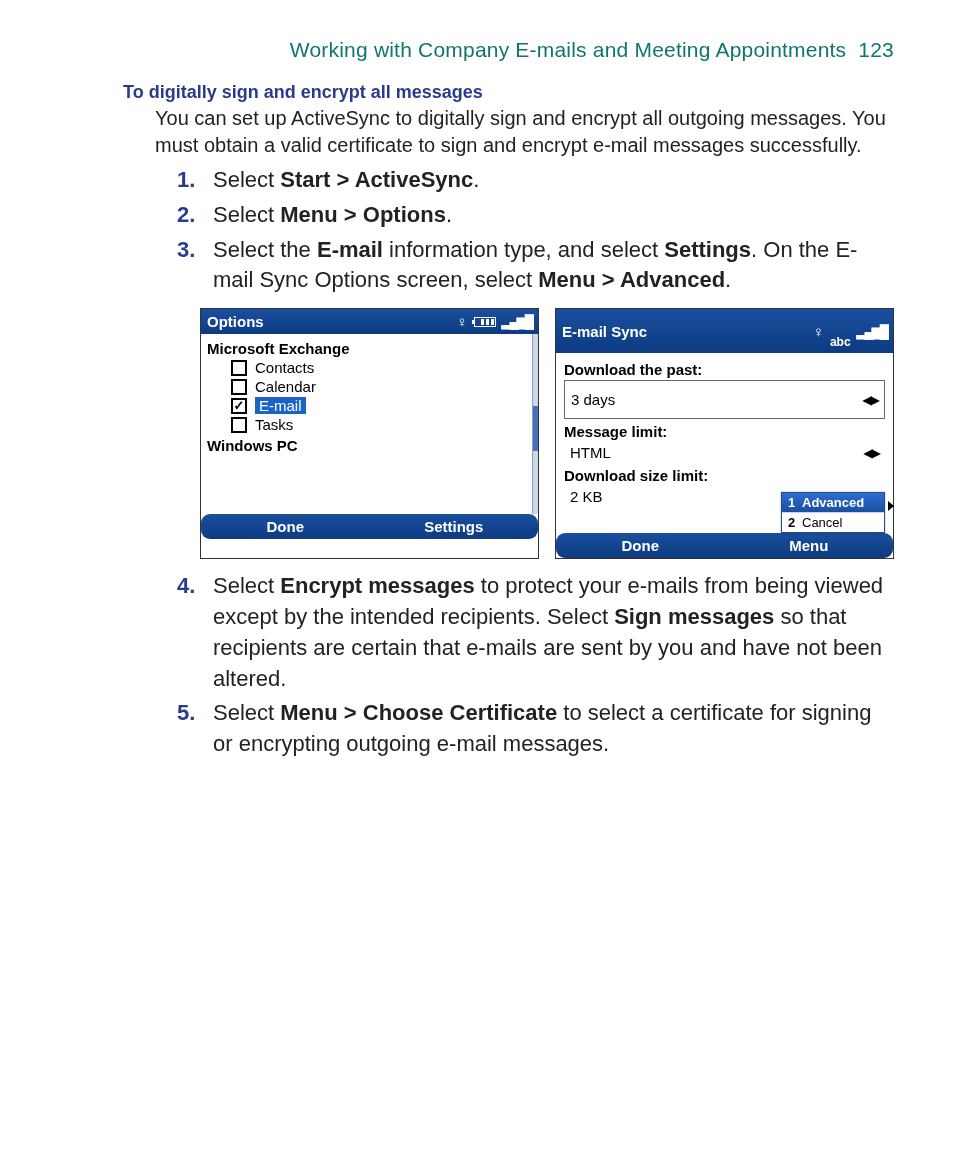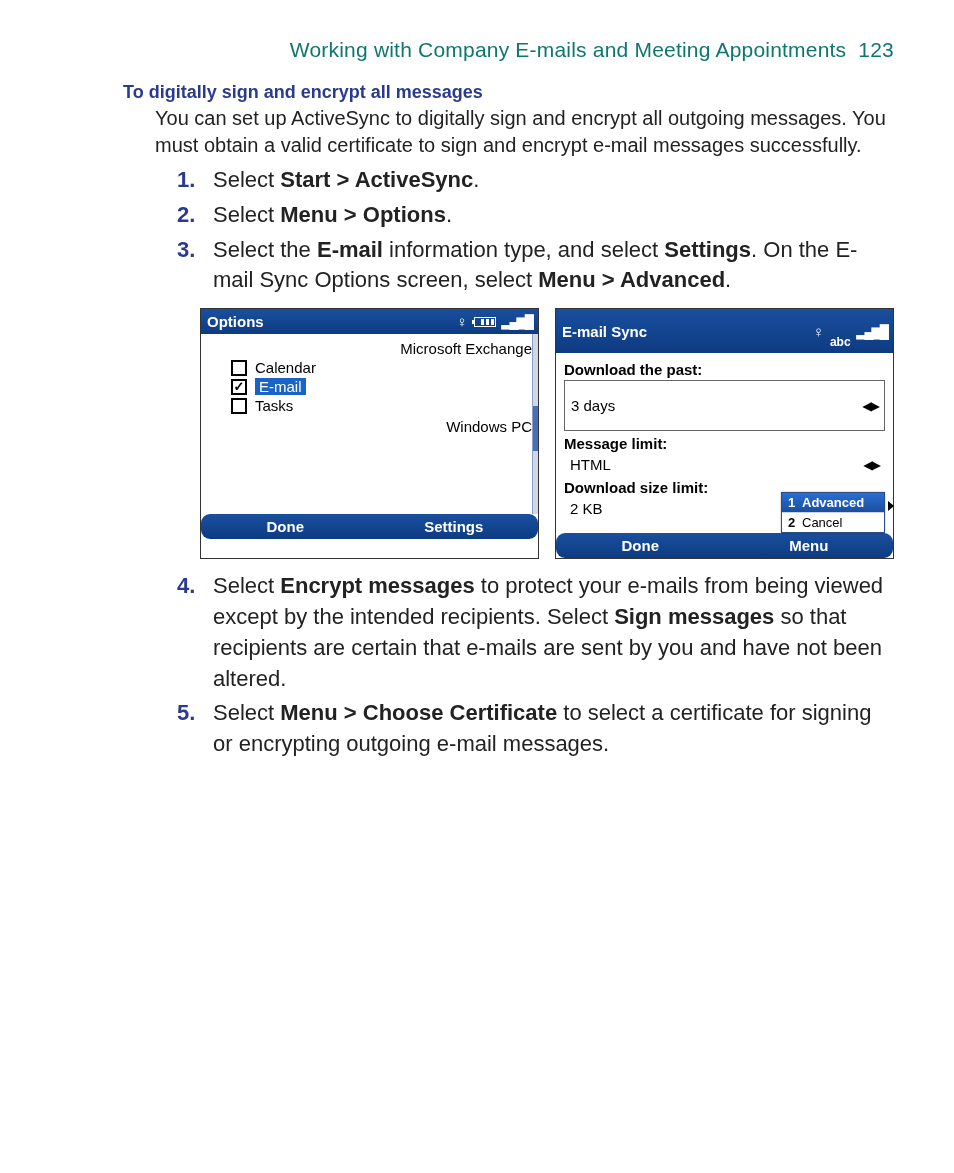--- a/index.html
+++ b/index.html
@@ -88,21 +88,21 @@
     position: absolute; left: -3px; top: 2px;
     width: 2px; height: 4px; background: #fff;
   }
   .icon-battery .fill {
     position: absolute; right: 1px; top: 1px; bottom: 1px;
     width: 70%;
     background: repeating-linear-gradient(to left, #fff 0 3px, transparent 3px 5px);
   }
   .phone-body { padding: 4px 6px 4px 6px; min-height: 180px; position: relative; }
   .instr { color: #333; margin: 2px 0 6px 0; }
-  .grp-title { font-weight: 400; margin: 2px 0 2px 0; text-align: right; }
+  .grp-title { font-weight: 700; margin: 2px 11px 2px 0; }
   .chk-row {
     display: flex; align-items: center; gap: 8px;
     margin: 2px 0 2px 24px;
   }
   .chk {
     width: 16px; height: 16px; border: 2px solid #000;
     display: inline-flex; align-items: center; justify-content: center;
     font-size: 13px; line-height: 1;
   }
   .chk.checked::after { content: "✓"; font-weight: 700; }
@@ -129,21 +129,21 @@
   .scrollbar .thumb {
     position: absolute; left: 0; right: 0;
     top: 40%; height: 25%;
     background: #4a6fb8;
   }
 
   
   .field-label { font-weight: 700; margin: 4px 2px 2px 2px; }
   .field-box {
     border: 1px solid #666;
-    padding: 16px 6px;
+    padding: 10px 6px;
     margin: 0 2px 2px 2px;
     display: flex; justify-content: space-between; align-items: center;
   }
   .field-row {
     padding: 2px 6px;
     margin: 0 2px 2px 2px;
     display: flex; justify-content: space-between; align-items: center;
   }
   .spinner { font-size: 12px; letter-spacing: -2px; }
   .menu-popup {
@@ -216,20 +216,24 @@
         <span class="icon-reception">▂▄▆█</span>
       </span>
     </div>
     <div class="phone-body">
       <div class="scrollbar">
           <div class="thumb"></div>
         </div>
       <div class="grp-title">Microsoft Exchange</div>
       <div class="chk-row">
         <span class="chk"></span>
+        <span class="chk-label">Contacts</span>
+      </div>
+      <div class="chk-row">
+        <span class="chk"></span>
         <span class="chk-label">Calendar</span>
       </div>
       <div class="chk-row">
         <span class="chk checked"></span>
         <span class="chk-label sel">E-mail</span>
       </div>
       <div class="chk-row">
         <span class="chk"></span>
         <span class="chk-label">Tasks</span>
       </div>

